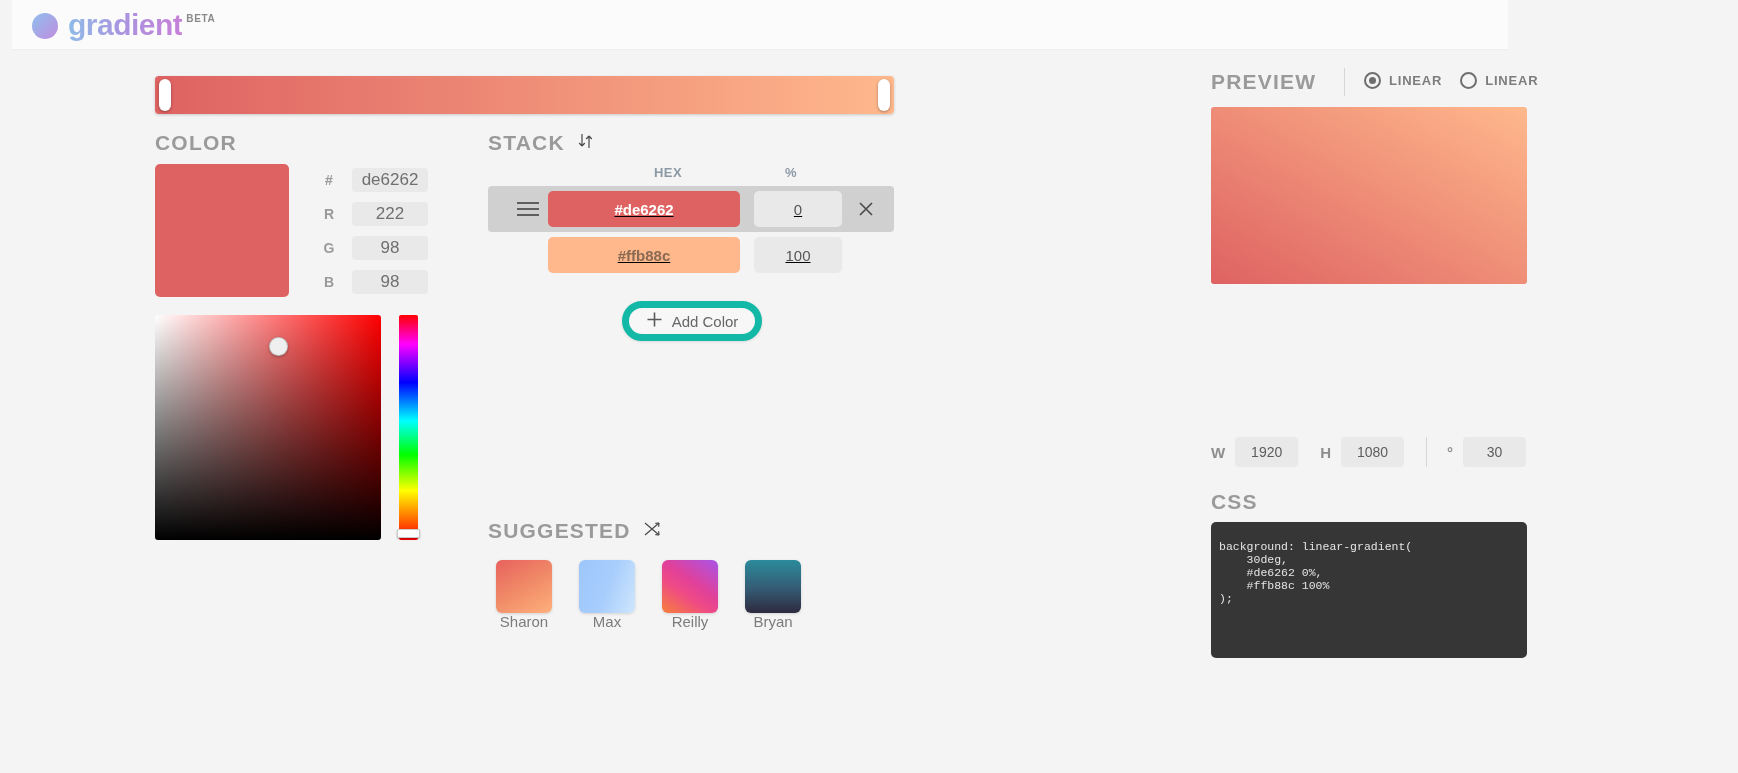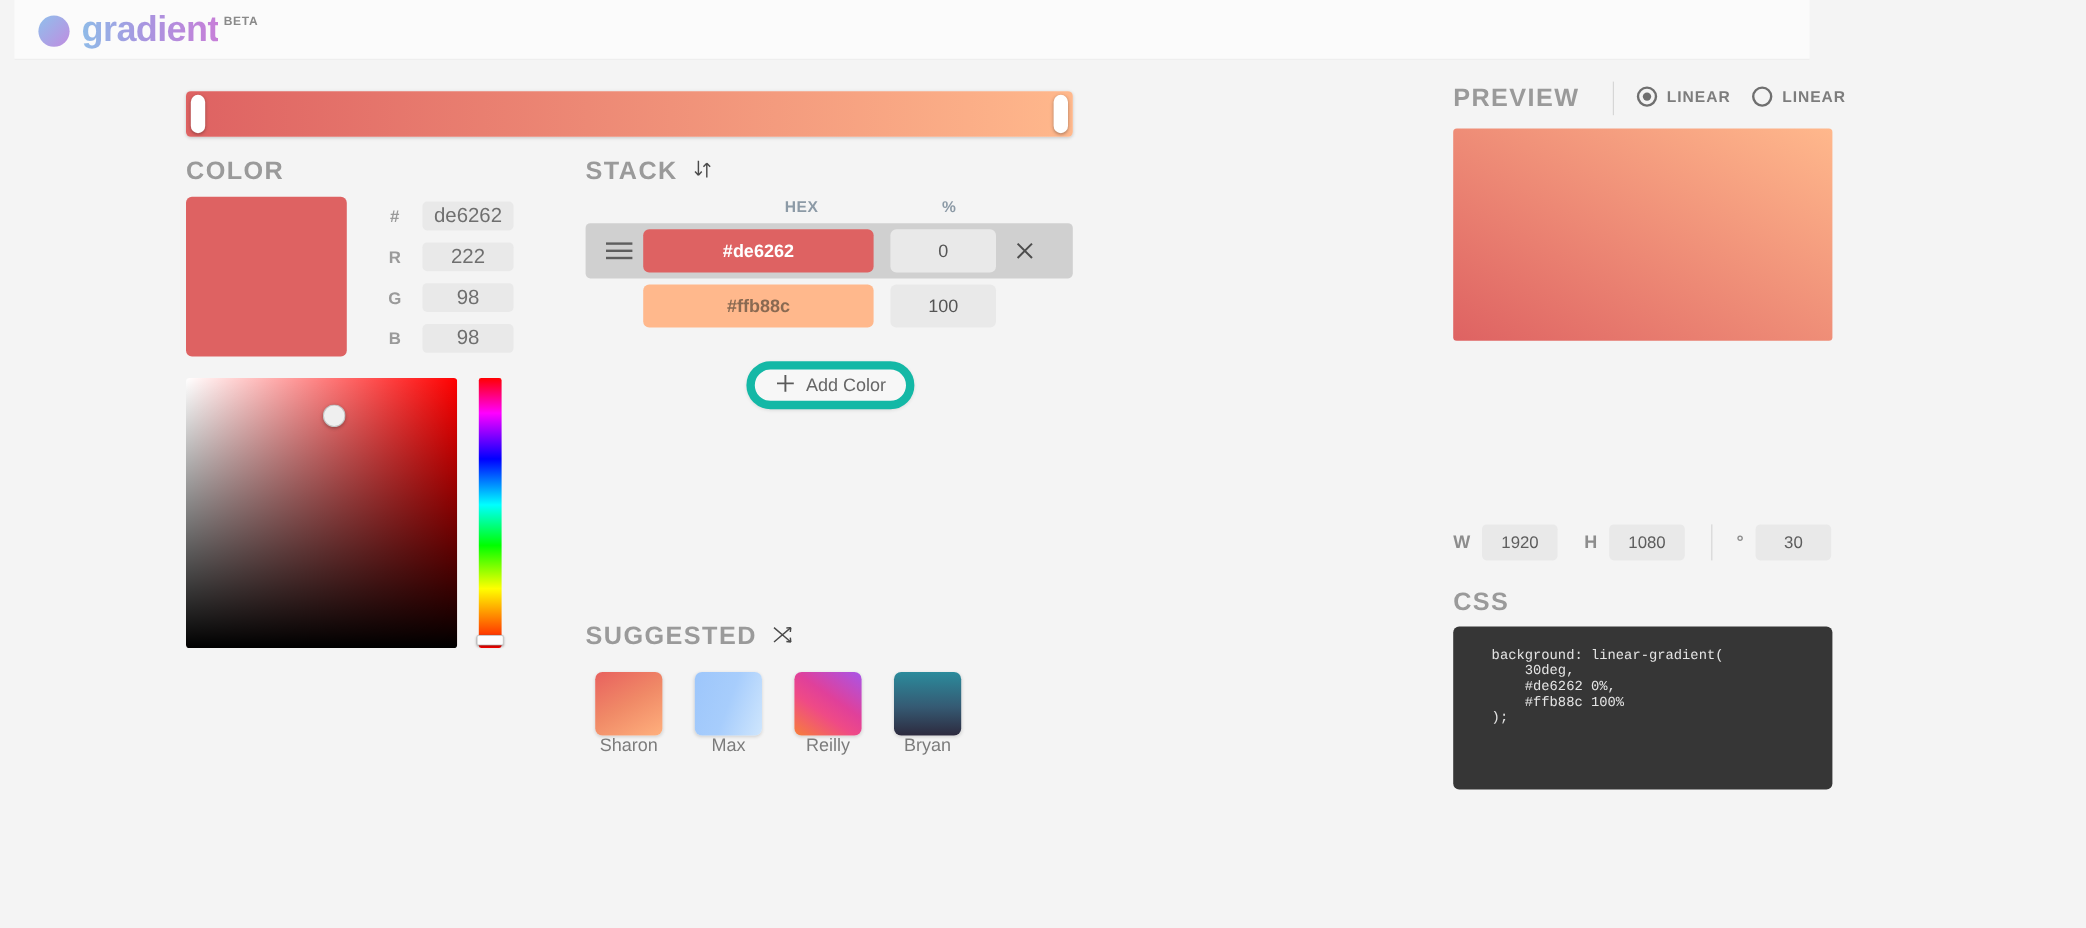--- a/index.html
+++ b/index.html
@@ -117,21 +117,21 @@
     position: absolute; left: 130px; width: 100px; text-align: center;
     font-size: 13px; font-weight: bold; color: #8c9aa6; letter-spacing: .5px;
   }
   .col-pct {
     position: absolute; left: 268px; width: 70px; text-align: center;
     font-size: 13px; font-weight: bold; color: #8c9aa6; letter-spacing: .5px;
   }
   .stack-list { position: absolute; left: 488px; top: 186px; width: 406px; }
   .stack-row {
     display: flex; align-items: center; height: 46px;
-    border-radius: 4px; padding: 0 0 0 8px;
+    border-radius: 4px; padding: 0 0 0 20px; text-decoration: underline;
   }
   .stack-row.active { background: #d0d0d0; }
   .drag-handle {
     width: 40px; height: 46px; display: flex; align-items: center;
     justify-content: center; cursor: grab;
   }
   .drag-handle span {
     display: block; width: 22px; height: 2px; background: #5e5e5e;
     box-shadow: 0 6px 0 #5e5e5e, 0 -6px 0 #5e5e5e;
   }
@@ -214,21 +214,21 @@
     border: none; outline: none; text-align: center; font-size: 14px;
     color: #5d5d5d; font-family: "Liberation Sans", sans-serif;
   }
   .dim-gap { width: 22px; }
   .dim-divider { width: 1px; height: 30px; background: #d6d6d6; margin: 0 20px 0 22px; }
 
   .css-head { position: absolute; left: 1211px; top: 490px; }
   .css-box {
     position: absolute; left: 1211px; top: 522px;
     width: 316px; height: 136px; border-radius: 5px;
-    background: #363636; padding: 18px 32px;
+    background: #363636; padding: 18px 8px;
     font-family: "Liberation Mono", monospace;
     font-size: 11.5px; line-height: 13px; color: #e4e4e4;
     white-space: pre; overflow: hidden;
   }
 </style>
 </head>
 <body>
 
 <div class="header">
   <div class="logo-wrap">

